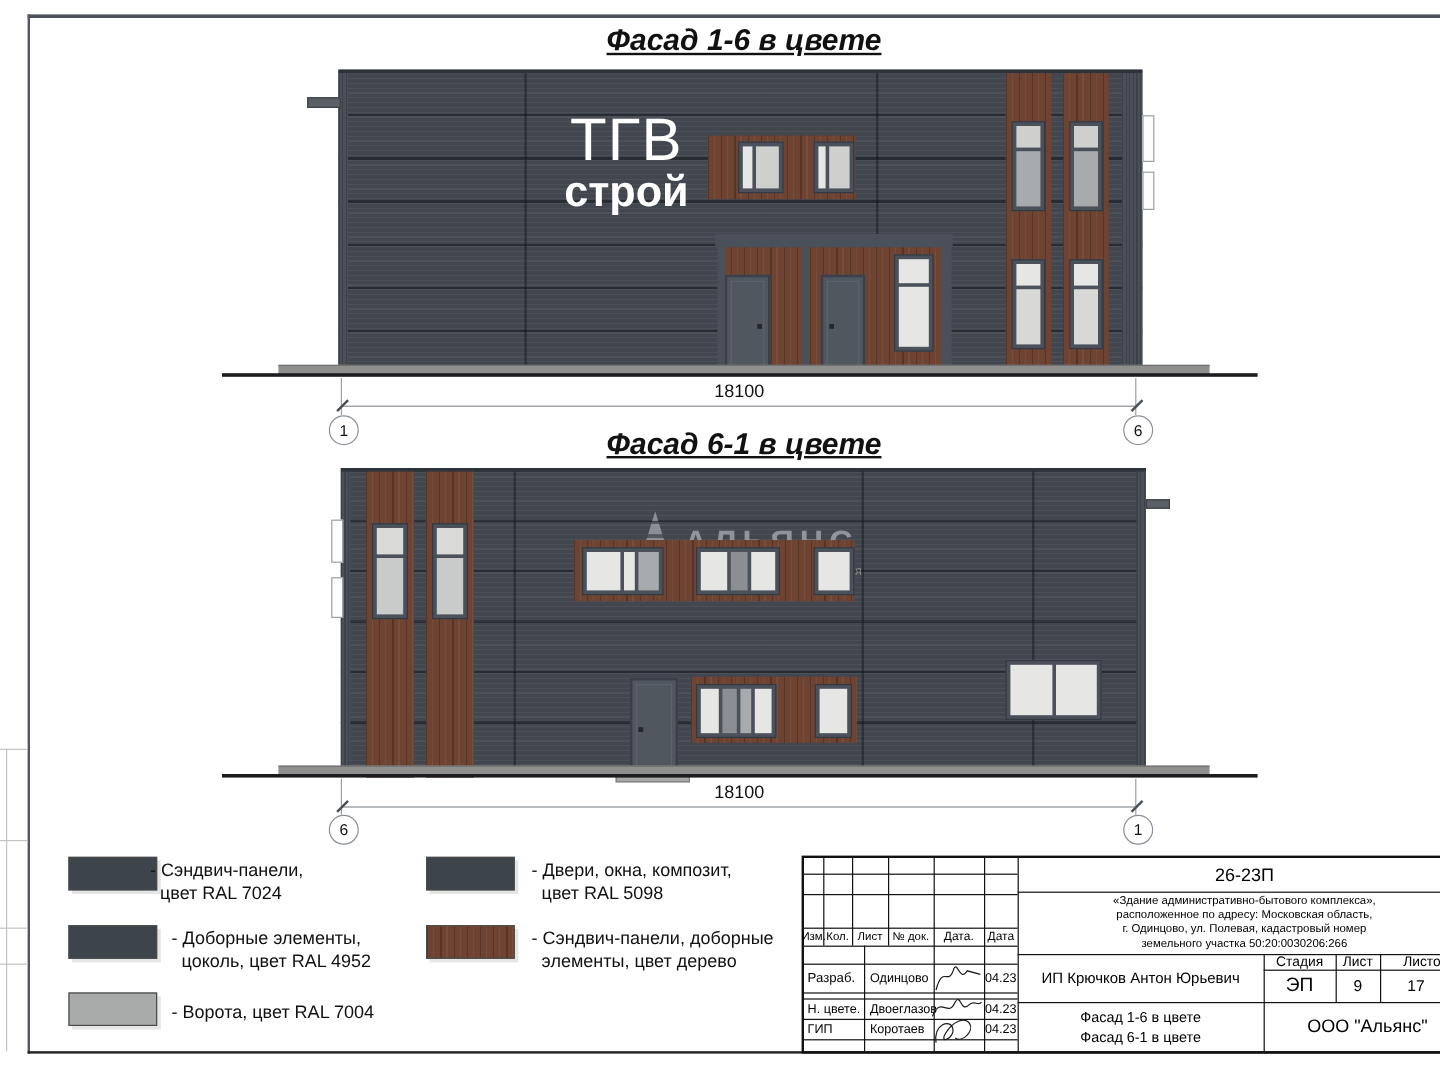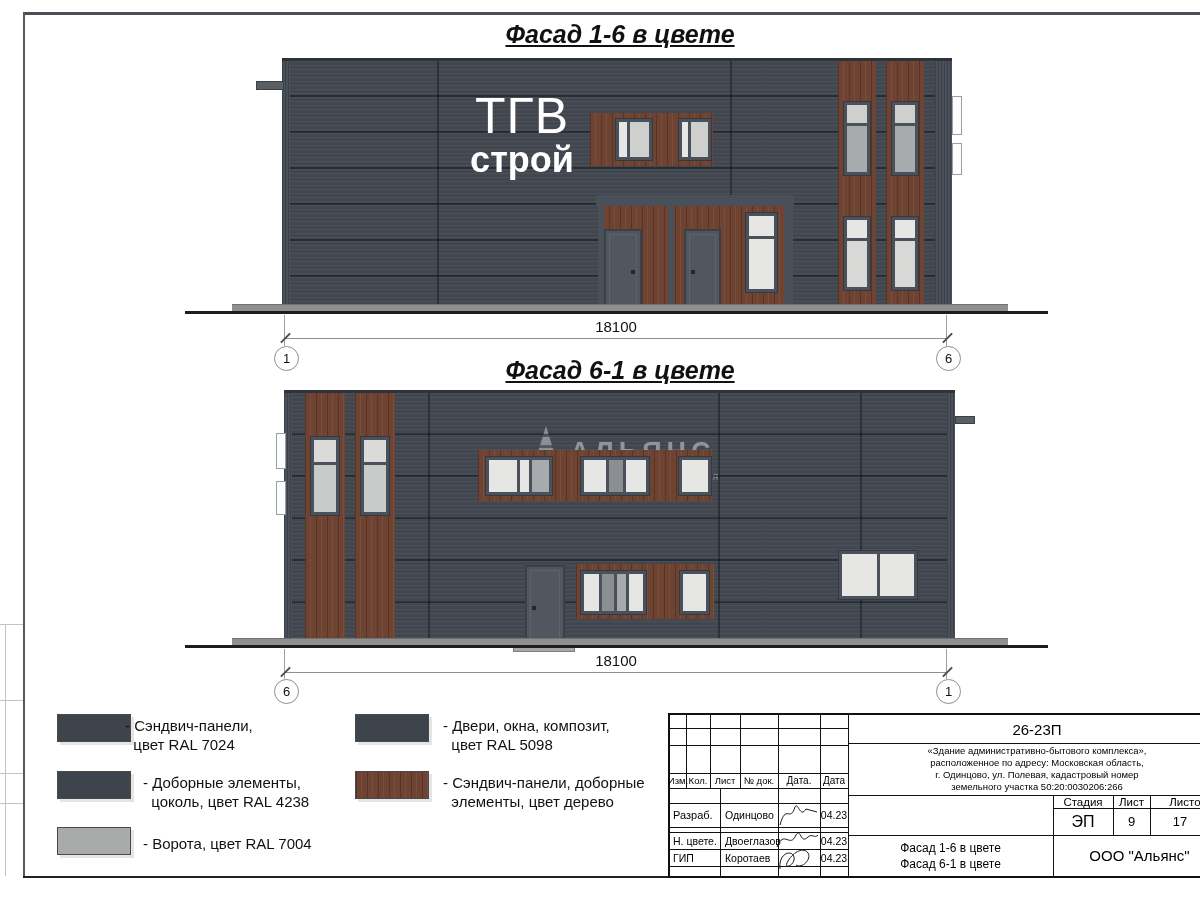--- a/index.html
+++ b/index.html
@@ -231,21 +231,21 @@
   <div class="tick" style="left:279px;top:671px"></div>
   <div class="tick" style="left:941px;top:671px"></div>
   <div class="axis" style="left:274px;top:679px">6</div>
   <div class="axis" style="left:936px;top:679px">1</div>
 
   <div class="swatch sw-dark" style="left:57px;top:714px"></div>
   <div class="leglab" style="left:125px;top:716px">- Сэндвич-панели,
   цвет RAL 7024</div>
   <div class="swatch sw-dark" style="left:57px;top:771px"></div>
   <div class="leglab" style="left:143px;top:773px">- Доборные элементы,
-  цоколь, цвет RAL 4238</div>
+  цоколь, цвет RAL 4952</div>
   <div class="swatch sw-gate" style="left:57px;top:827px"></div>
   <div class="leglab" style="left:143px;top:834px">- Ворота, цвет RAL 7004</div>
   <div class="swatch sw-dark" style="left:355px;top:714px"></div>
   <div class="leglab" style="left:443px;top:716px">- Двери, окна, композит,
   цвет RAL 5098</div>
   <div class="swatch wood" style="left:355px;top:771px"></div>
   <div class="leglab" style="left:443px;top:773px">- Сэндвич-панели, доборные
   элементы, цвет дерево</div>
 
   <div class="tb">
@@ -301,20 +301,21 @@
     </svg>
     <svg class="abs" style="left:104px;top:128px" width="46" height="32">
       <path d="M6 26 C4 10 18 6 20 14 C22 22 8 28 14 18 C20 8 30 4 34 10 C38 16 28 26 22 22" stroke="#1a1a1a" stroke-width="1" fill="none"></path>
     </svg>
 
     <div class="tbt" style="left:178px;top:0;width:378px;height:28px;font-size:15px">26-23П</div>
     <div class="tbt pre" style="left:178px;top:28px;width:378px;height:52px;font-size:9.5px;line-height:12px">«Здание административно-бытового комплекса»,
 расположенное по адресу: Московская область,
 г. Одинцово, ул. Полевая, кадастровый номер
 земельного участка 50:20:0030206:266</div>
+    <div class="tbt" style="left:178px;top:80px;width:205px;height:40px;font-size:12.5px">ИП Крючков Антон Юрьевич</div>
     <div class="tbt" style="left:383px;top:80px;width:60px;height:13px;font-size:11.5px">Стадия</div>
     <div class="tbt" style="left:443px;top:80px;width:37px;height:13px;font-size:11.5px">Лист</div>
     <div class="tbt" style="left:480px;top:80px;width:76px;height:13px;font-size:11.5px">Листов</div>
     <div class="tbt" style="left:383px;top:93px;width:60px;height:27px;font-size:16px">ЭП</div>
     <div class="tbt" style="left:443px;top:93px;width:37px;height:27px;font-size:13px">9</div>
     <div class="tbt" style="left:480px;top:93px;width:60px;height:27px;font-size:13px">17</div>
     <div class="tbt pre" style="left:178px;top:120px;width:205px;height:41px;font-size:12px;line-height:16px">Фасад 1-6 в цвете
 Фасад 6-1 в цвете</div>
     <div class="tbt" style="left:383px;top:120px;width:173px;height:41px;font-size:15px">ООО "Альянс"</div>
   </div>

